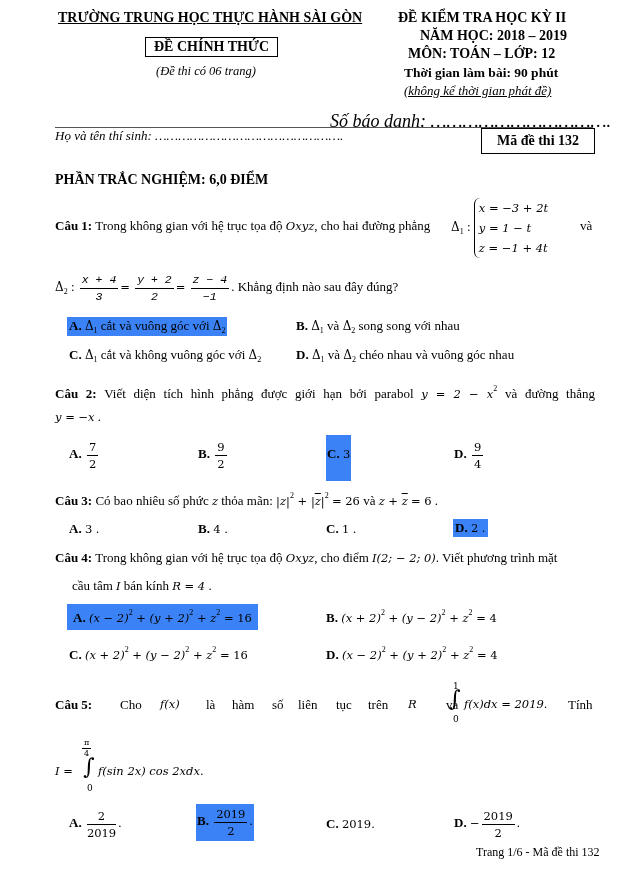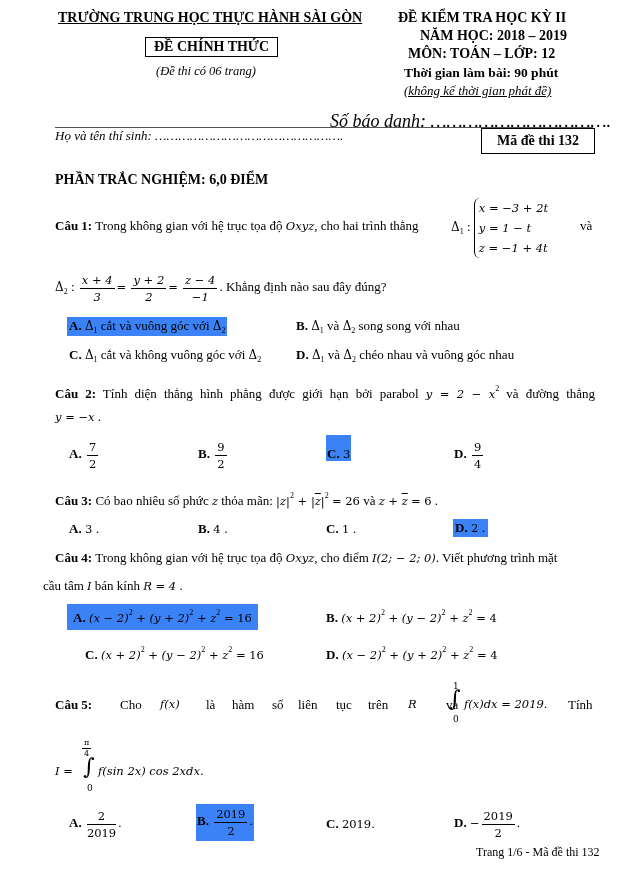--- a/index.html
+++ b/index.html
@@ -7,21 +7,21 @@
          font-family:"Liberation Serif", "DejaVu Serif", serif; color:#000; font-size:13px; }
   .abs { position:absolute; white-space:nowrap; }
   .b { font-weight:bold; }
   .i { font-style:italic; }
   .m { font-family:"DejaVu Serif", serif; font-style:italic; font-size:11.5px; }
   .mn { font-family:"DejaVu Serif", serif; font-size:11.5px; }
   .hl { background:#3b82f6; }
   .frac { display:inline-block; vertical-align:middle; text-align:center; margin:0 2px; }
   .frac > span { display:block; line-height:16px; font-family:"DejaVu Serif", serif; font-size:11.5px; }
   .frac > span.num { border-bottom:1px solid #000; padding:0 2px; }
-  .frac.it > span { font-style:italic; }
+  .frac.it > span { font-style:italic;font-family:Liberation Mono, monospace; }
   .sub { font-size:8px; vertical-align:-3px; font-style:normal; }
   .sup { font-size:8px; vertical-align:7px; }
   .delta { font-family:"DejaVu Serif", serif; font-size:12px; }
   .box { border:1.5px solid #000; }
   .sys { display:inline-block; vertical-align:middle; border-left:1.5px solid #000; border-radius:6px 0 0 6px; padding-left:4px; }
   .sys div { line-height:20px; }
 </style>
 </head>
 <body>
 
@@ -39,21 +39,21 @@
 <div class="abs i" style="left:330px;top:111px;font-size:18px;">Số báo danh: …………………………….</div>
 <div class="abs" style="left:55px;top:127px;width:538px;border-top:1px solid #555;"></div>
 
 <div class="abs b box" style="left:481px;top:128px;width:112px;height:24px;line-height:24px;text-align:center;font-size:14px;">Mã đề thi 132</div>
 
 <div class="abs b" style="left:55px;top:172px;font-size:14px;">PHẦN TRẮC NGHIỆM: 6,0 ĐIỂM</div>
 
 <div class="abs" style="left:55px;top:218px;">
   <span class="b">Câu 1:</span>
   <span>Trong không gian với hệ trục tọa độ</span>
-  <span class="m">Oxyz</span><span>, cho hai trình thẳng</span>
+  <span class="m">Oxyz</span><span>, cho hai đường phẳng</span>
 </div>
 <div class="abs" style="left:451px;top:198px;">
   <span class="delta">Δ</span><span class="sub">1</span> :
   <span class="sys">
     <div class="m">x = −3 + 2t</div>
     <div class="m">y = 1 − t</div>
     <div class="m">z = −1 + 4t</div>
   </span>
 </div>
 <div class="abs" style="left:580px;top:218px;">và</div>
@@ -77,29 +77,29 @@
   <span class="b">C.</span>
   <span class="delta">Δ</span><span class="sub">1</span><span> cắt và không vuông góc với </span><span class="delta">Δ</span><span class="sub">2</span>
 </div>
 <div class="abs" style="left:296px;top:347px;">
   <span class="b">D.</span>
   <span class="delta">Δ</span><span class="sub">1</span><span> và </span><span class="delta">Δ</span><span class="sub">2</span><span> chéo nhau và vuông góc nhau</span>
 </div>
 
 <div class="abs" style="left:55px;top:384px;width:540px;white-space:normal;text-align:justify;text-align-last:justify;">
   <span class="b">Câu 2:</span>
-  <span>Tính diện thẳng hình phẳng được giới hạn bởi parabol</span>
+  <span>Viết diện tích hình phẳng được giới hạn bởi parabol</span>
   <span class="m">y = 2 − x</span><span class="sup">2</span>
   <span>và  đường thẳng</span>
 </div>
 <div class="abs" style="left:55px;top:409px;"><span class="m">y = −x</span> .</div>
 
 <div class="abs" style="left:69px;top:439px;"><span class="b">A.</span> <span class="frac"><span class="num">7</span><span>2</span></span></div>
 <div class="abs" style="left:198px;top:439px;"><span class="b">B.</span> <span class="frac"><span class="num">9</span><span>2</span></span></div>
-<div class="abs hl" style="left:326px;top:435px;height:26px;line-height:38px;padding:0 1px;"><span class="b">C.</span> <span class="mn">3</span></div>
+<div class="abs hl" style="left:326px;top:435px;height:46px;line-height:38px;padding:0 1px;"><span class="b">C.</span> <span class="mn">3</span></div>
 <div class="abs" style="left:454px;top:439px;"><span class="b">D.</span> <span class="frac"><span class="num">9</span><span>4</span></span></div>
 
 <div class="abs" style="left:55px;top:491px;">
   <span class="b">Câu 3:</span>
   <span>Có bao nhiêu số phức</span>
   <span class="m">z</span>
   <span>thỏa mãn:</span>
   <span class="m">|z|</span><span class="sup">2</span><span class="mn"> + </span><span class="m">|<span style="text-decoration:overline;">z</span>|</span><span class="sup">2</span>
   <span class="mn">= 26</span>
   <span>và</span>
@@ -110,36 +110,36 @@
 <div class="abs" style="left:198px;top:521px;"><span class="b">B.</span> <span class="mn">4 .</span></div>
 <div class="abs" style="left:326px;top:521px;"><span class="b">C.</span> <span class="mn">1 .</span></div>
 <div class="abs hl" style="left:453px;top:519px;padding:1px 2px;"><span class="b">D.</span> <span class="mn">2 .</span></div>
 
 <div class="abs" style="left:55px;top:550px;">
   <span class="b">Câu 4:</span>
   <span>Trong không gian với hệ trục tọa độ</span>
   <span class="m">Oxyz</span><span>, cho điểm</span>
   <span class="m">I(2; − 2; 0)</span><span>. Viết phương trình mặt</span>
 </div>
-<div class="abs" style="left:43px;top:578px;">
+<div class="abs" style="left:72px;top:578px;">
   <span>cầu tâm</span>
   <span class="m">I</span>
   <span>bán kính</span>
   <span class="m">R = 4</span> .
 </div>
 
 <div class="abs hl" style="left:67px;top:604px;padding:4px 6px;">
   <span class="b">A.</span>
   <span class="m">(x − 2)</span><span class="sup">2</span><span class="m"> + (y + 2)</span><span class="sup">2</span><span class="m"> + z</span><span class="sup">2</span><span class="mn"> = 16</span>
 </div>
 <div class="abs" style="left:326px;top:608px;">
   <span class="b">B.</span>
   <span class="m">(x + 2)</span><span class="sup">2</span><span class="m"> + (y − 2)</span><span class="sup">2</span><span class="m"> + z</span><span class="sup">2</span><span class="mn"> = 4</span>
 </div>
-<div class="abs" style="left:85px;top:645px;text-align:right;">
+<div class="abs" style="left:69px;top:645px;text-align:right;">
   <span class="b">C.</span>
   <span class="m">(x + 2)</span><span class="sup">2</span><span class="m"> + (y − 2)</span><span class="sup">2</span><span class="m"> + z</span><span class="sup">2</span><span class="mn"> = 16</span>
 </div>
 <div class="abs" style="left:326px;top:645px;">
   <span class="b">D.</span>
   <span class="m">(x − 2)</span><span class="sup">2</span><span class="m"> + (y + 2)</span><span class="sup">2</span><span class="m"> + z</span><span class="sup">2</span><span class="mn"> = 4</span>
 </div>
 
 <div class="abs b" style="left:55px;top:697px;">Câu 5:</div>
 <div class="abs" style="left:120px;top:697px;">Cho</div>

